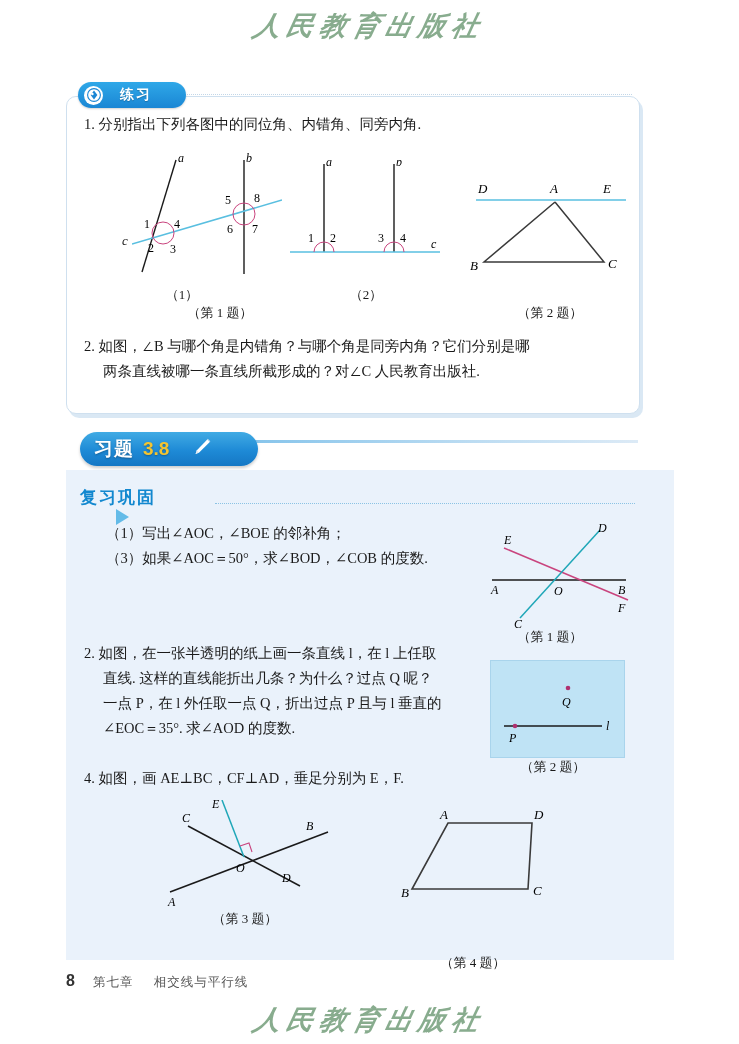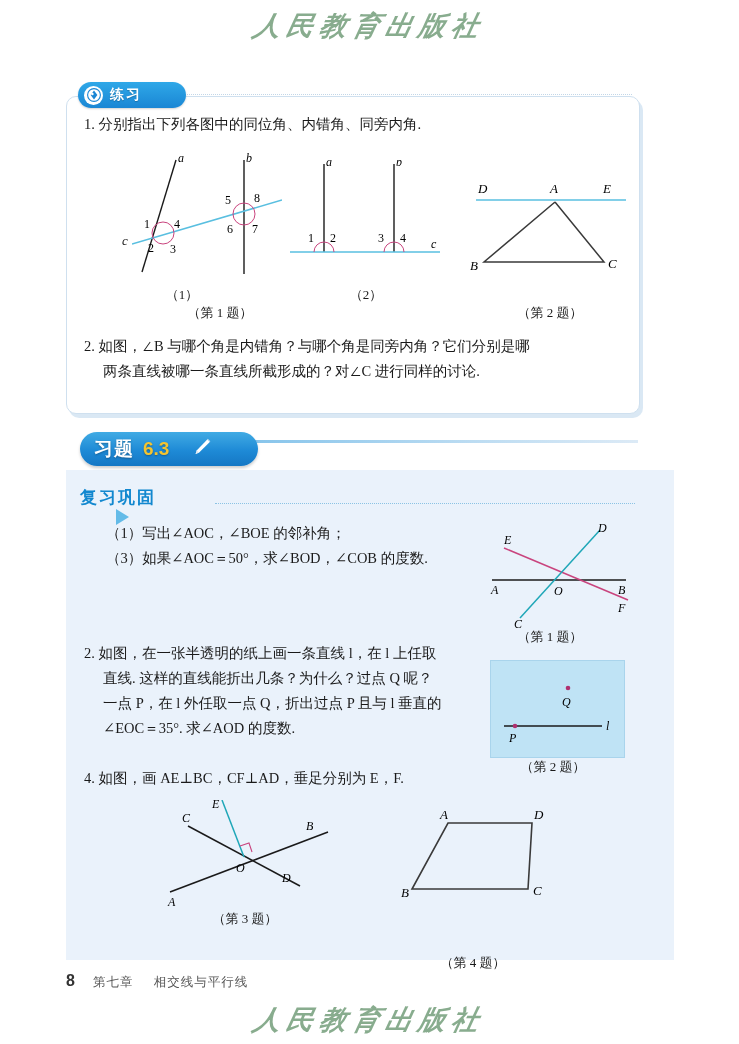--- a/index.html
+++ b/index.html
@@ -36,20 +36,21 @@
   }
   .practice-badge{
     position:absolute;left:78px;top:82px;
     height:26px;min-width:88px;
     border-radius:13px;
     background:linear-gradient(180deg,#2fa8e8 0%,#1a86d4 100%);
     display:flex;align-items:center;
     padding:0 14px 0 6px;
     box-shadow:0 1px 2px rgba(0,0,0,.18);
     z-index:5;
+    gap:10px;
   }
   .practice-badge .circ{
     width:19px;height:19px;border-radius:50%;
     background:#ffffff;display:flex;align-items:center;justify-content:center;
     margin-right:7px;flex:0 0 auto;
   }
   .practice-badge .circ svg{display:block;}
   .practice-badge .lbl{
     color:#ffffff;font-size:14px;font-weight:700;letter-spacing:2px;
     font-family:"Liberation Sans",sans-serif;
@@ -218,27 +219,27 @@
     <text x="10" y="17" font-size="13" font-style="italic" font-family="Liberation Serif, serif">D</text>
     <text x="82" y="17" font-size="13" font-style="italic" font-family="Liberation Serif, serif">A</text>
     <text x="135" y="17" font-size="13" font-style="italic" font-family="Liberation Serif, serif">E</text>
     <text x="2" y="94" font-size="13" font-style="italic" font-family="Liberation Serif, serif">B</text>
     <text x="140" y="92" font-size="13" font-style="italic" font-family="Liberation Serif, serif">C</text>
   </svg>
   <div class="cap" style="left:505px;top:304px;width:90px;">（第 2 题）</div>
 
   <div class="q-text p1-q2">
     <span>2. 如图，∠B 与哪个角是内错角？与哪个角是同旁内角？它们分别是哪</span>
-    <span class="ind">两条直线被哪一条直线所截形成的？对∠C 进行同样的讨论.</span>
+    <span class="ind">两条直线被哪一条直线所截形成的？对∠C 人民教育出版社.</span>
   </div>
 
   <div class="xiti-bar"></div>
   <div class="xiti-badge">
     <span class="t1">习题</span>
-    <span class="t2">6.3</span>
+    <span class="t2">3.8</span>
     <span class="pencil">
       <svg width="22" height="22" viewBox="0 0 22 22">
         <path d="M16.5 3.2 L19 5.7 L8.2 16.6 L4.6 17.9 L5.9 14.3 Z" fill="#ffffff"></path>
         <path d="M5.9 14.3 L8.2 16.6 L4.6 17.9 Z" fill="#dfe9f0"></path>
         <path d="M16.5 3.2 L19 5.7" stroke="#b8d6ea" stroke-width="1.1"></path>
       </svg>
     </span>
   </div>
 
   <div class="main-panel"></div>

